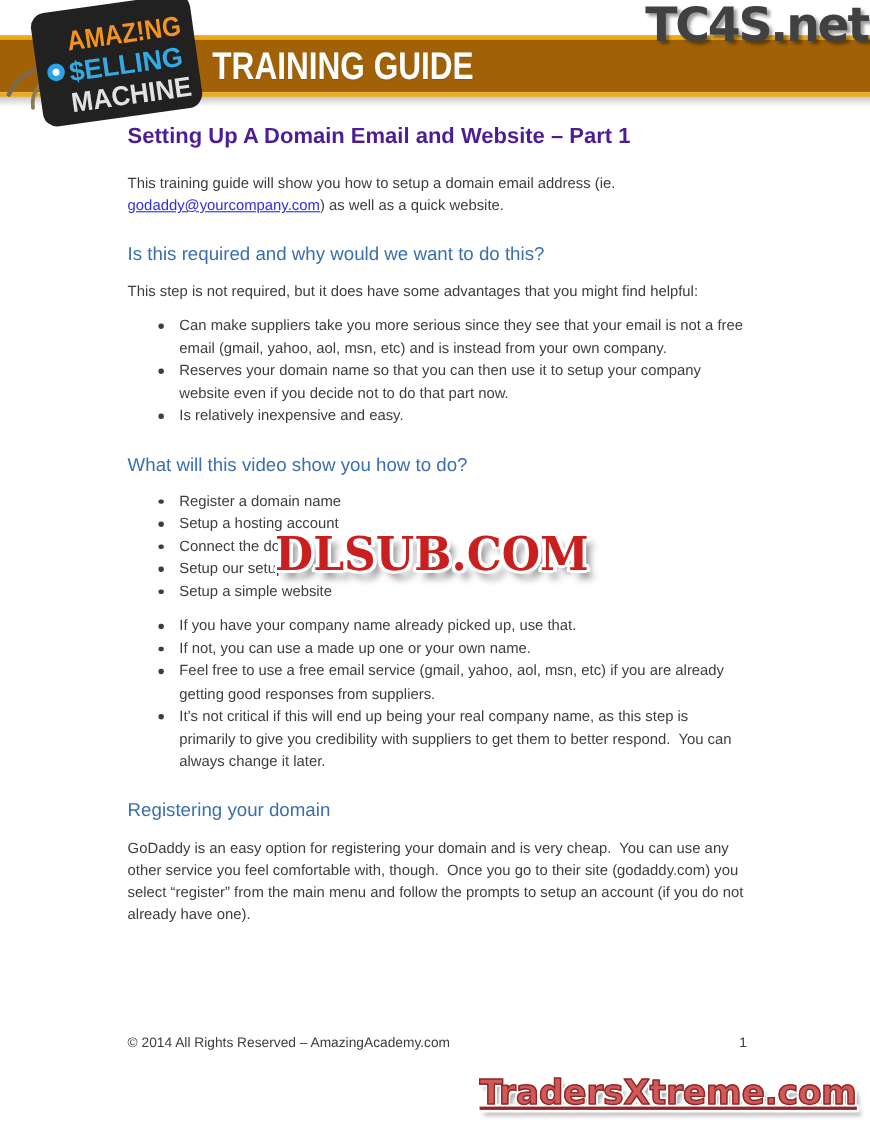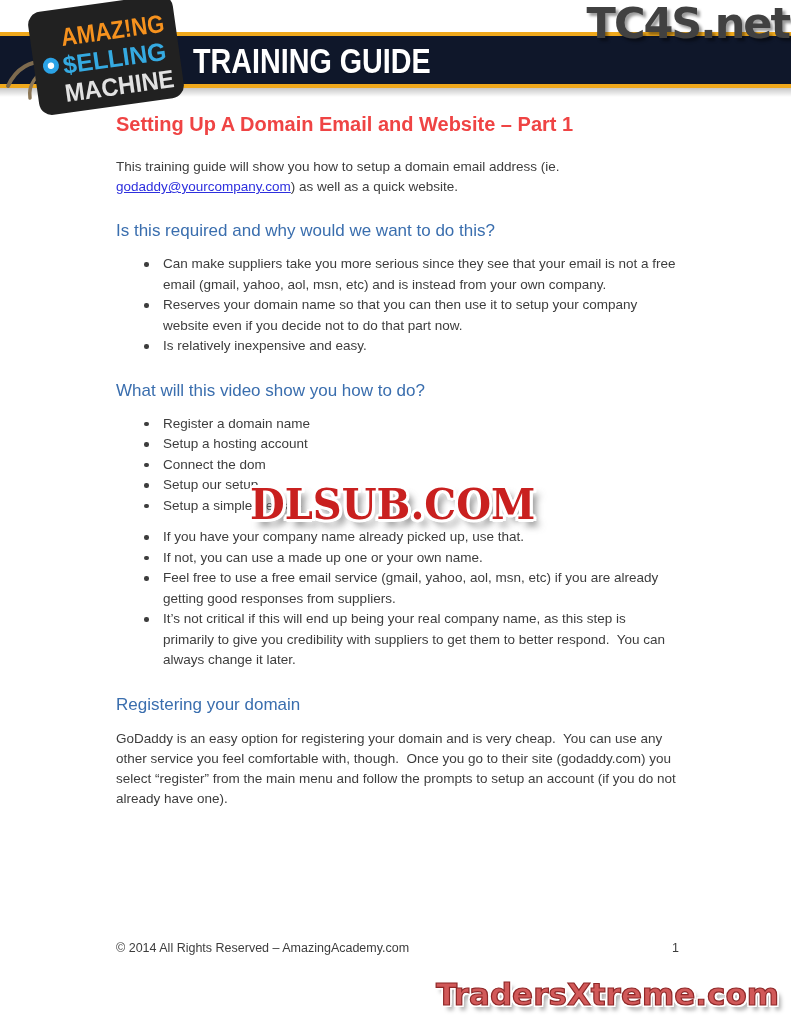--- a/index.html
+++ b/index.html
@@ -18,21 +18,21 @@
     background: #EFA81C;
   }
   .stripe-top { top: 32px; }
   .stripe-bottom { top: 84px; }
   .stripe-bottom::after {
     content: ""; position: absolute; left: 0; top: 4px; width: 791px; height: 9px;
     background: linear-gradient(to bottom, rgba(0,0,0,0.22), rgba(0,0,0,0));
   }
   .banner {
     position: absolute; left: 0; top: 36px; width: 791px; height: 48px;
-    background: #0f172a;
+    background: #a16207;
   }
   .banner-text {
     position: absolute; left: 193px; top: 5px;
     color: #ffffff; font-weight: bold; font-size: 35px;
     letter-spacing: 0px;
     transform: scaleX(0.82); transform-origin: left center;
     white-space: nowrap;
     text-shadow: 0 1px 1px rgba(0,0,0,0.15);
   }
 
@@ -49,21 +49,21 @@
     z-index: 5;
   }
 
   
   .content {
     position: absolute; left: 116px; top: 105px; width: 560px;
     color: #3D3D3D; font-size: 13.5px; line-height: 20px;
   }
   .content h1 {
     margin: 6px 0 0 0; font-size: 20px; line-height: 26px;
-    color: #ef4444; font-weight: bold;
+    color: #4c1d95; font-weight: bold;
   }
   .content h2 {
     margin: 22px 0 0 0; font-size: 17px; line-height: 24px;
     color: #3A6EAE; font-weight: normal;
   }
   .content p { margin: 12px 0 0 0; white-space: pre-wrap; }
   .content p.intro { margin-top: 20px; }
   .content a.doc-link { color: #2D2FDE; text-decoration: underline; cursor: pointer; }
   .content ul { margin: 11px 0 0 0; padding: 0; list-style: none; }
   .content li {
@@ -107,20 +107,21 @@
     font-family: "DejaVu Sans", sans-serif; font-weight: bold;
     font-size: 31px; letter-spacing: 0px;
     color: #D15959;
     -webkit-text-stroke: 1.2px #8E2727;
     text-shadow:
       -2px -2px 0 #fff, 2px -2px 0 #fff, -2px 2px 0 #fff, 2px 2px 0 #fff,
       0 -2px 0 #fff, 0 2px 0 #fff, -2px 0 0 #fff, 2px 0 0 #fff,
       4px 5px 4px rgba(0,0,0,0.35);
     z-index: 6;
     white-space: nowrap;
+    text-decoration: underline;
   }
 </style>
 </head>
 <body>
 
 <div class="page">
 
   <header>
     <div class="stripe stripe-top"></div>
     <div class="banner">
@@ -143,20 +144,21 @@
 
     <div class="tc4s">TC4S.net</div>
   </header>
 
   <main class="content">
     <h1>Setting Up A Domain Email and Website – Part 1</h1>
 
     <p class="intro"><span>This training guide will show you how to setup a domain email address (ie. </span><a class="doc-link">godaddy@yourcompany.com</a><span>) as well as a quick website.</span></p>
 
     <h2>Is this required and why would we want to do this?</h2>
+    <p>This step is not required, but it does have some advantages that you might find helpful:</p>
     <ul>
       <li>Can make suppliers take you more serious since they see that your email is not a free email (gmail, yahoo, aol, msn, etc) and is instead from your own company.</li>
       <li>Reserves your domain name so that you can then use it to setup your company website even if you decide not to do that part now.</li>
       <li>Is relatively inexpensive and easy.</li>
     </ul>
 
     <h2>What will this video show you how to do?</h2>
     <ul>
       <li>Register a domain name</li>
       <li>Setup a hosting account</li>

